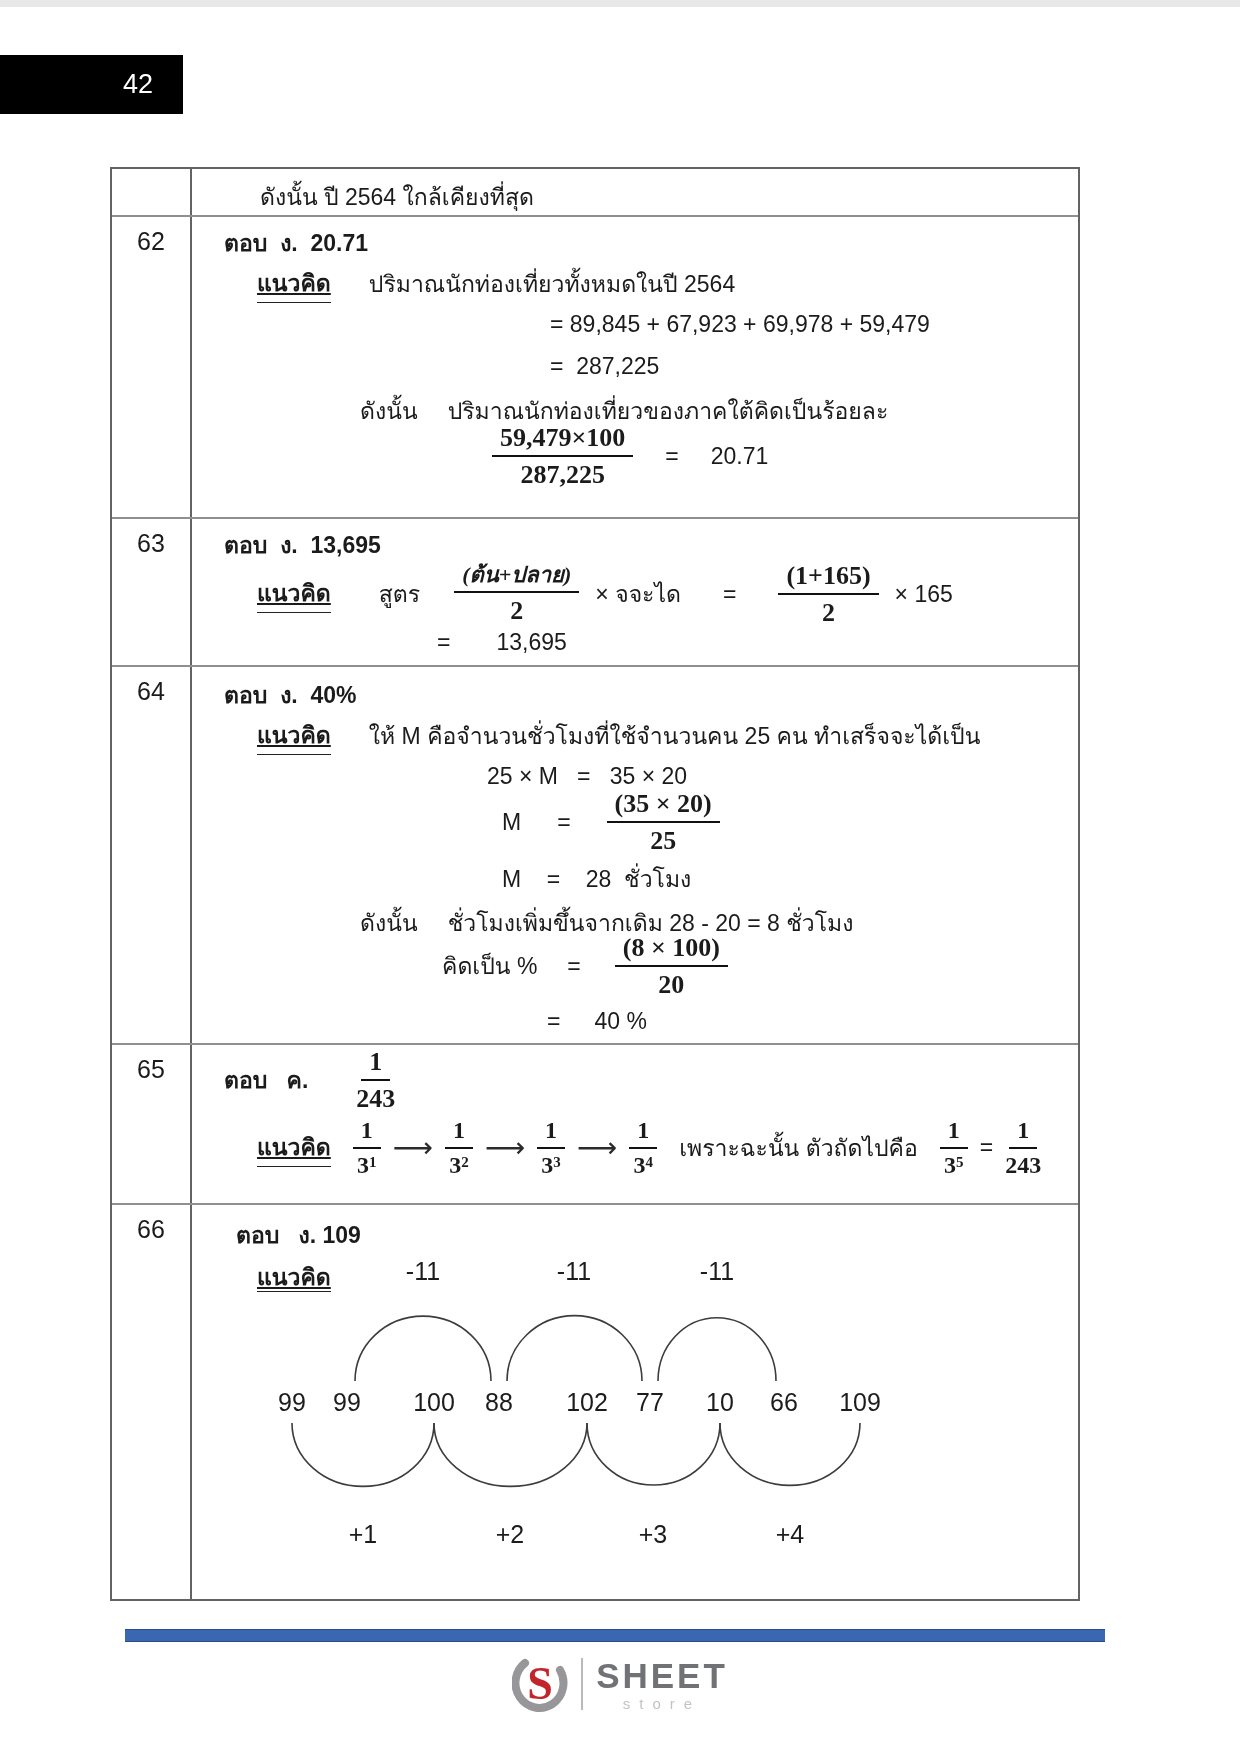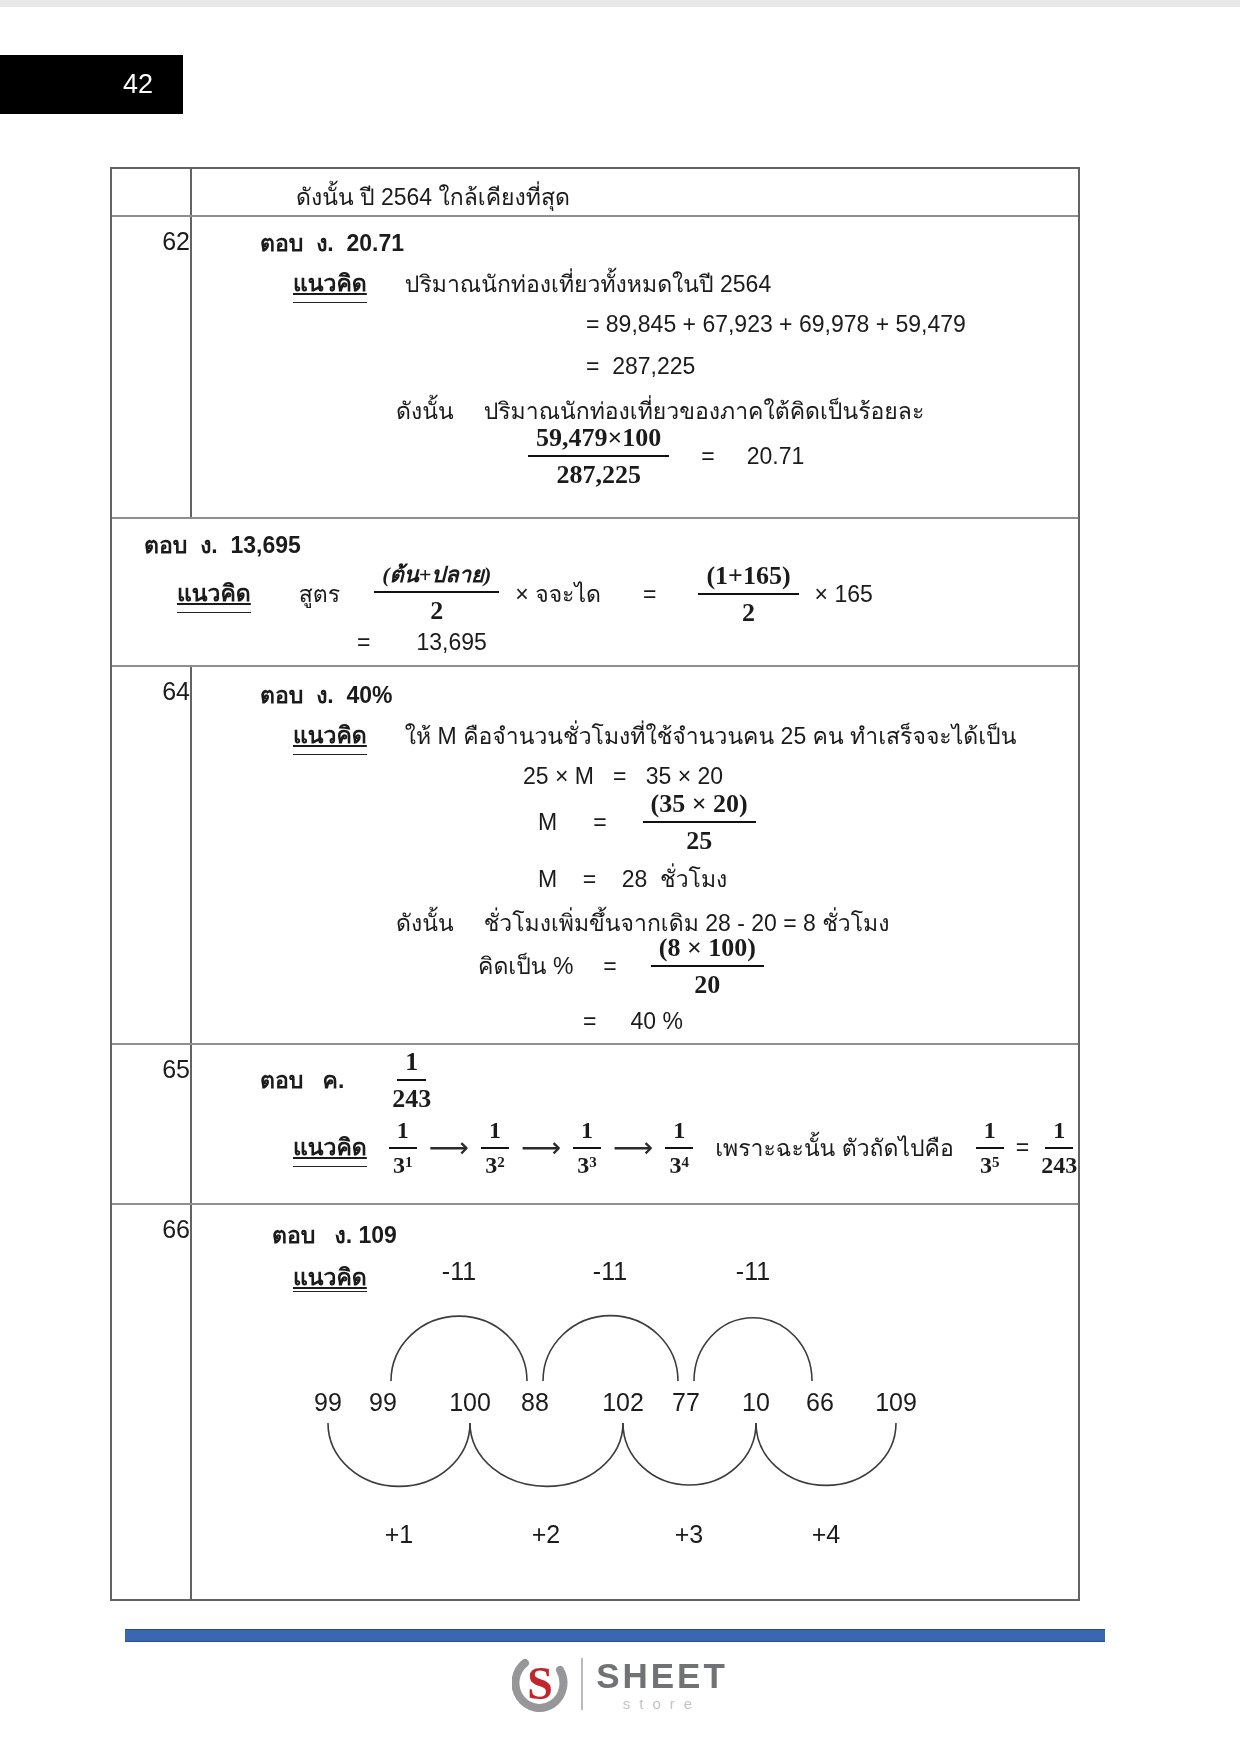--- a/index.html
+++ b/index.html
@@ -15,24 +15,24 @@
         color:#fff;display:flex;align-items:center;justify-content:flex-end;
         padding-right:30px;box-sizing:border-box;font-size:27px;}
   .copyright-box{position:absolute;left:197px;top:52px;width:700px;height:78px;
         border:2px solid #111;box-sizing:border-box;display:flex;align-items:center;
         padding:0 22px;font-size:23px;background:#fff;}
 
   
   .answer-table{position:absolute;left:110px;top:160px;width:970px;height:1434px;
         border:2px solid #636363;box-sizing:border-box;display:flex;flex-direction:column;
         font-size:23px;}
-  .t-row{display:flex;border-bottom:2px solid #8f8f8f;box-sizing:border-box;flex:0 0 auto;gap:36px;}
+  .t-row{display:flex;border-bottom:2px solid #8f8f8f;box-sizing:border-box;flex:0 0 auto;}
   .t-row:last-child{border-bottom:none;flex:1 1 auto;}
   .cell-no{width:80px;flex:0 0 80px;border-right:2px solid #636363;box-sizing:border-box;
-        text-align:right;font-size:25px;font-weight:500;padding-top:10px;}
+        text-align:center;font-size:25px;font-weight:500;padding-top:10px;}
   .cell-body{flex:1 1 auto;position:relative;overflow:hidden;}
 
   .method{font-weight:700;text-decoration:underline;border-bottom:1.5px solid #222;
         padding-bottom:1px;}
 
   
   .frac{display:inline-flex;flex-direction:column;align-items:center;text-align:center;
         font-family:"Liberation Serif",serif;font-weight:700;line-height:1.12;font-size:26px;}
   .frac .fnum{padding:0 8px 3px;border-bottom:2.5px solid #111;}
   .frac .fden{padding-top:3px;}
@@ -94,20 +94,21 @@
             <span class="fnum">59,479×100</span>
             <span class="fden">287,225</span>
           </span>
           <span style="margin:0 32px;">=</span>
           <span>20.71</span>
         </div>
       </div>
     </div>
 
     <div class="t-row" style="height:148px;">
+      <div class="cell-no">63</div>
       <div class="cell-body">
         <div class="abs pre bold" style="top:8px;left:32px;">ตอบ  ง.  13,695</div>
         <div class="abs flex" style="top:42px;left:65px;">
           <span class="method">แนวคิด</span>
           <span style="margin-left:48px;">สูตร</span>
           <span class="frac" style="margin-left:34px;">
             <span class="fnum th-num">(ต้น+ปลาย)</span>
             <span class="fden">2</span>
           </span>
           <span style="margin-left:16px;">× จจะได</span>

